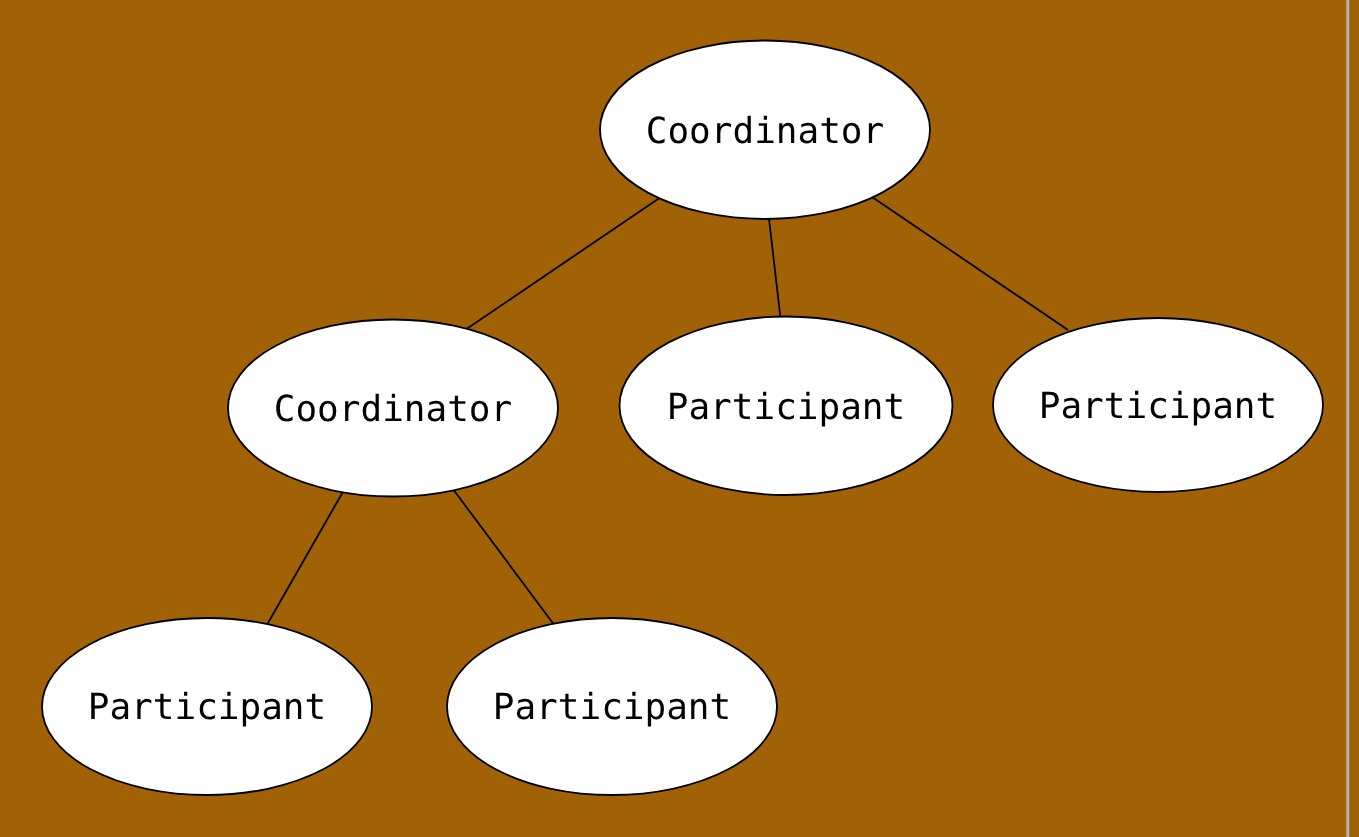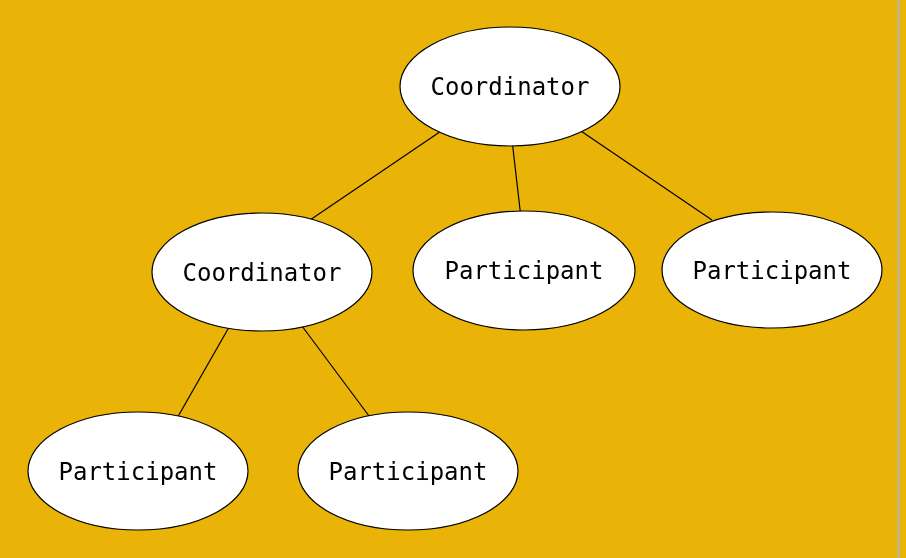--- a/index.html
+++ b/index.html
@@ -4,21 +4,21 @@
 <style>
   html, body {
     margin: 0;
     padding: 0;
     background: #ffffff;
   }
   .canvas {
     position: relative;
     width: 906px;
     height: 558px;
-    background: #eab308;
+    background: #a16207;
     overflow: hidden;
   }
   svg { display: block; }
   .node-ellipse {
     fill: #ffffff;
     stroke: #000000;
     stroke-width: 1.2;
   }
   .node-label {
     font-family: "DejaVu Sans Mono", "Liberation Mono", monospace;

